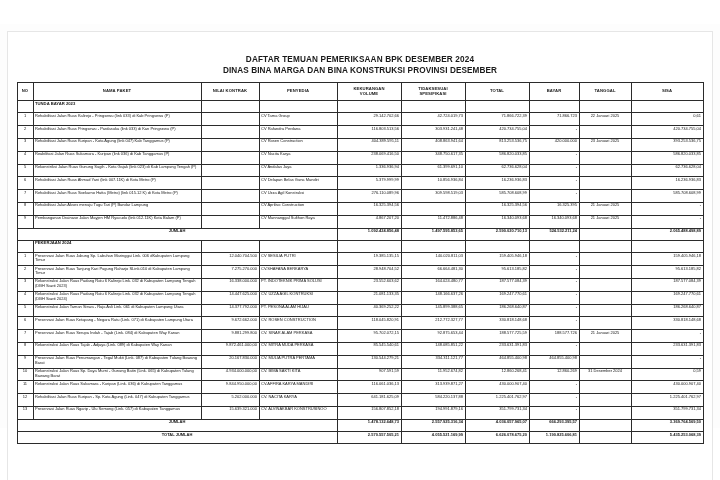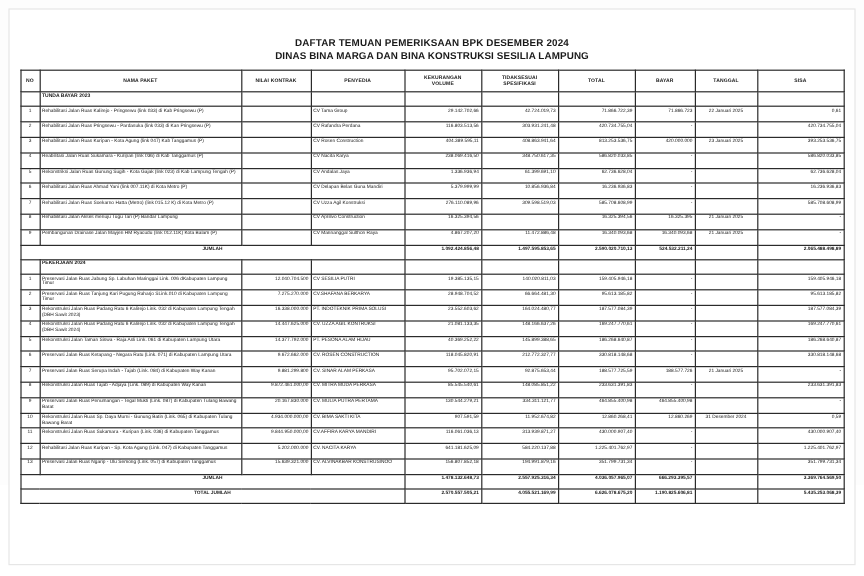--- a/index.html
+++ b/index.html
@@ -7,20 +7,21 @@
     width:720px;height:480px;overflow:hidden;
     background:#ffffff;
     font-family:"Liberation Sans", sans-serif;
     color:#111;
   }
   
   #page{
     position:relative;width:720px;height:404px;
     background:#fdfdfd;
     box-sizing:border-box;
+    margin-top:24px;
   }
   #scan{
     position:absolute;left:8px;top:8px;width:704px;height:462px;
     background:#ffffff;
     box-shadow:0 0 0 1px #e6e6e6;
     padding:0;
     box-sizing:border-box;
   }
   .titlewrap{text-align:center;padding-top:22px;}
   .t1{font-size:8.2px;font-weight:bold;letter-spacing:.15px;line-height:11px;
@@ -73,21 +74,21 @@
   colgroup col.c9{width:72px}
 </style>
 </head>
 <body>
 
 <div id="page">
   <div id="scan">
 
     <div class="titlewrap">
       <div class="t1">DAFTAR  TEMUAN PEMERIKSAAN BPK DESEMBER 2024</div>
-      <div class="t2">DINAS BINA MARGA DAN BINA KONSTRUKSI SESILIA LAMPUNG</div>
+      <div class="t2">DINAS BINA MARGA DAN BINA KONSTRUKSI PROVINSI DESEMBER</div>
     </div>
 
     <table>
       <colgroup>
         <col class="c0">
           <col class="c1">
           <col class="c2">
           <col class="c3">
           <col class="c4">
         <col class="c5">

